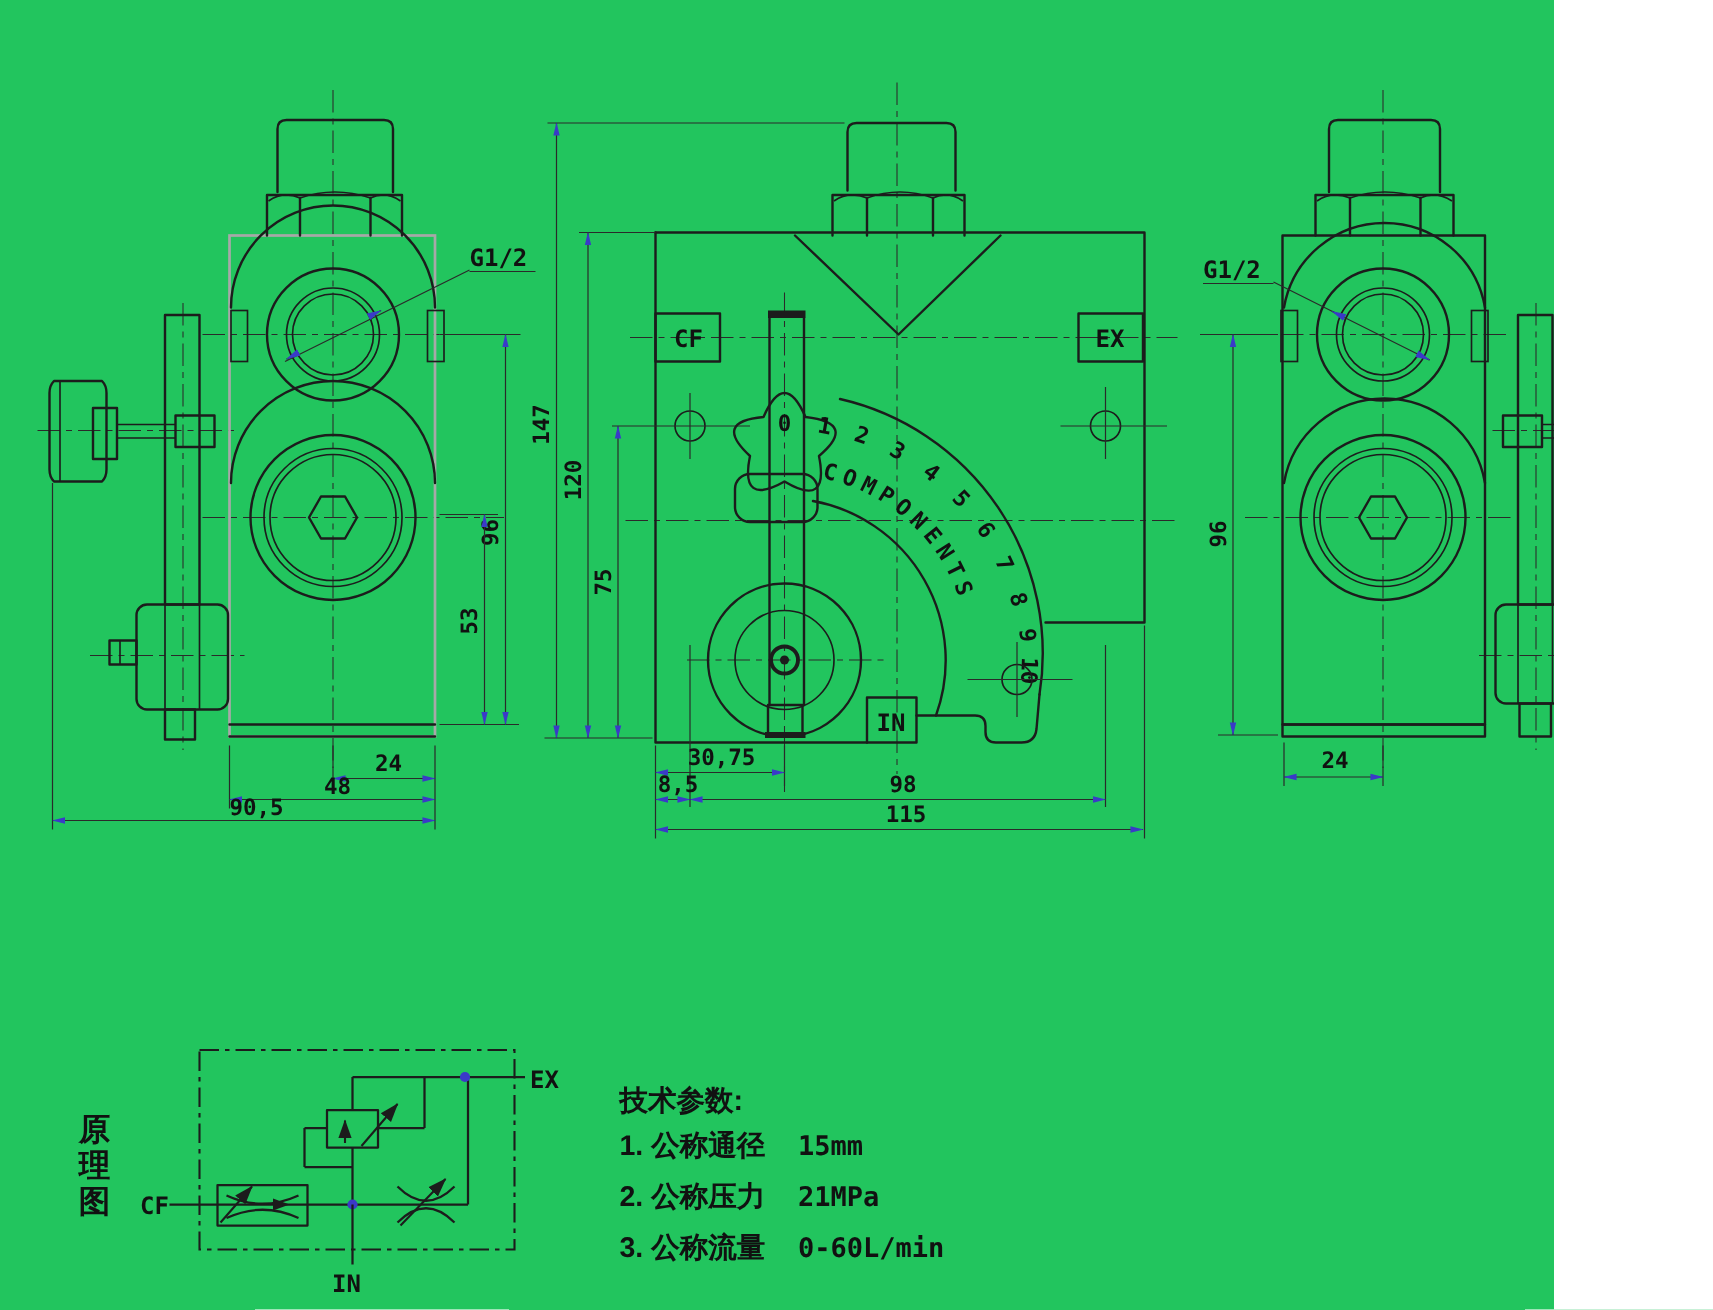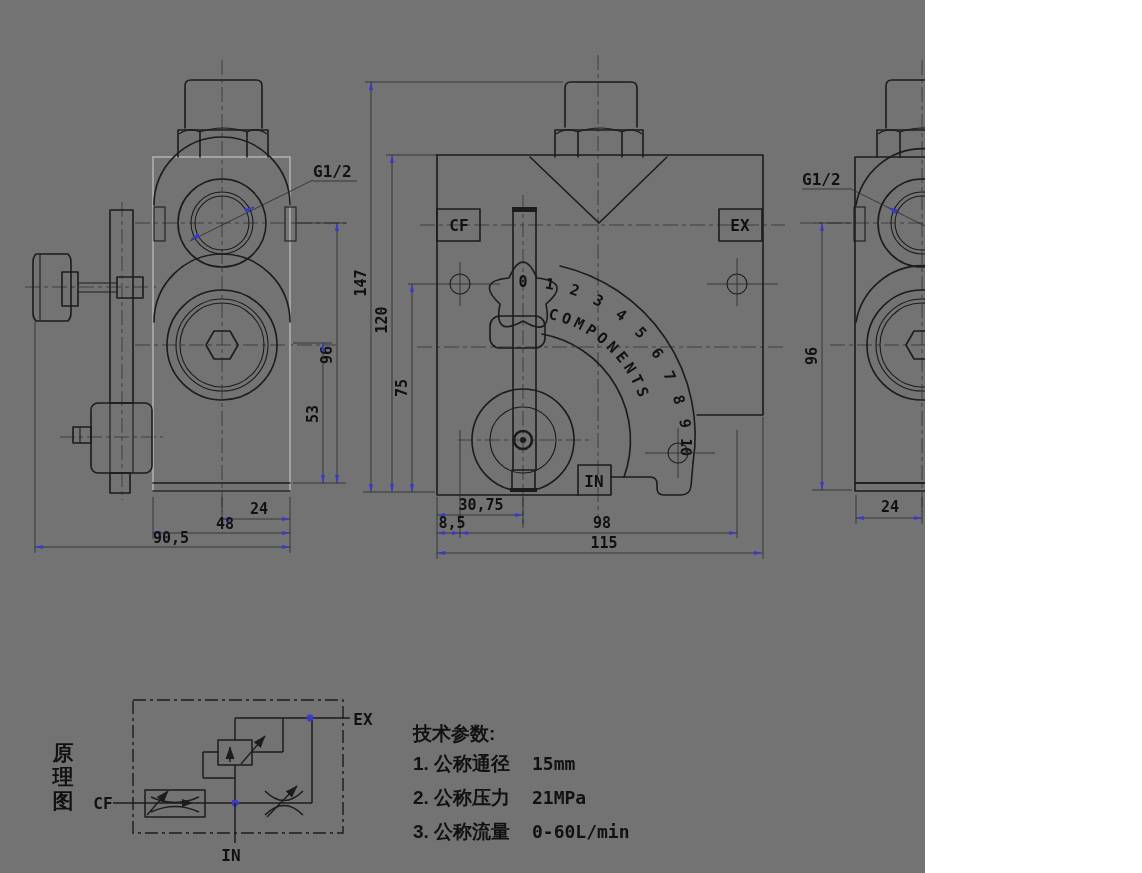--- a/index.html
+++ b/index.html
@@ -1,16 +1,16 @@
 <!DOCTYPE html>
 <html><head>
 <meta charset="utf-8">
 <style>
   html,body{margin:0;padding:0;background:#ffffff;}
-  #stage{position:relative;width:925px;height:873px;background:#737373;overflow:hidden;
+  #stage{position:relative;width:1036px;height:873px;background:#22c55e;overflow:hidden;
          font-family:"DejaVu Sans Mono", monospace;}
   svg{position:absolute;left:0;top:0;}
   .ol{stroke:#1c1c1c;stroke-width:1.6;fill:none;stroke-linejoin:round;stroke-linecap:round;}
   .th{stroke:#1c1c1c;stroke-width:1.1;fill:none;}
   .gray{stroke:#a8a8a8;stroke-width:1.8;fill:none;}
   .cl{stroke:#2a2a2a;stroke-width:0.7;fill:none;stroke-dasharray:15 4 4 4;}
   .ext{stroke:#2a2a2a;stroke-width:0.8;fill:none;}
   .dim{stroke:#2a2a2a;stroke-width:0.8;fill:none;marker-start:url(#ab);marker-end:url(#ab);}
   .tick{stroke:#2a2a2a;stroke-width:0.9;fill:none;marker-end:url(#ab);}
   .sch{stroke:#1c1c1c;stroke-width:1.5;fill:none;stroke-linejoin:round;}

